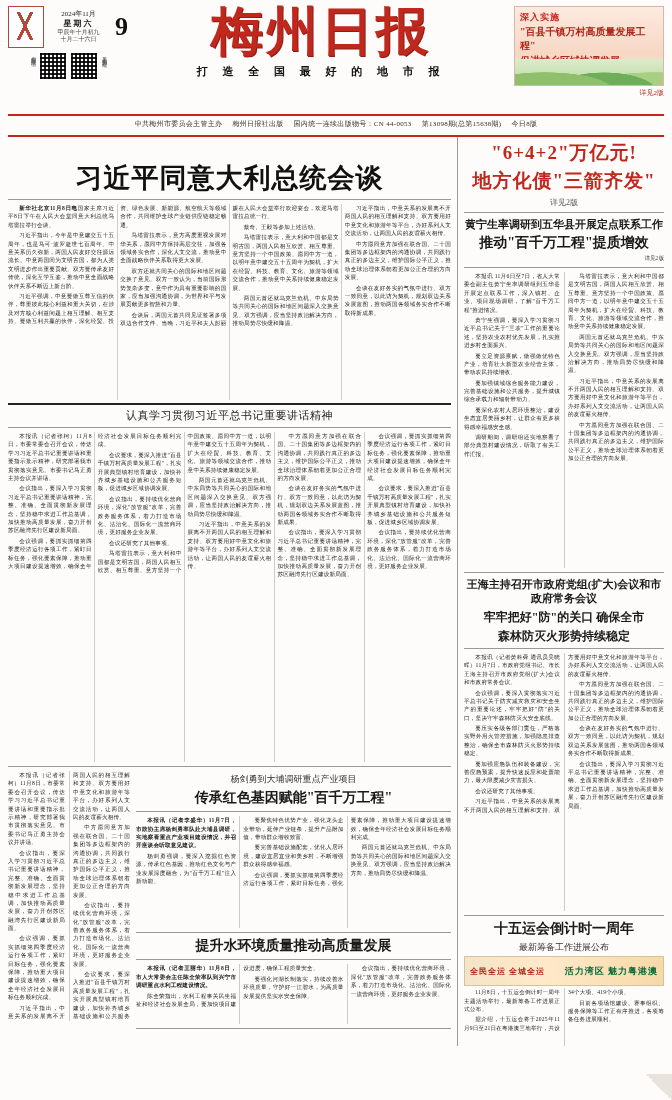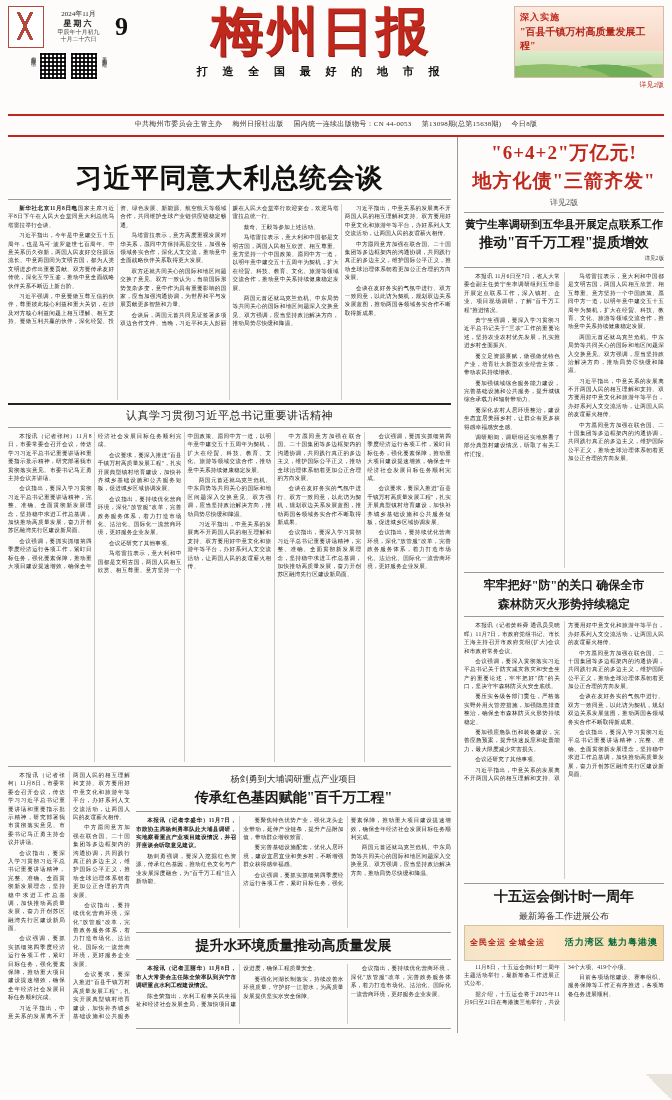--- a/index.html
+++ b/index.html
@@ -39,21 +39,21 @@
   .mh-center{flex:1;text-align:center;padding:0 4px;}
   .title-cn{
     font-size:52px;line-height:1;font-weight:bold;color:#c0281d;
     letter-spacing:3px;font-family:"Liberation Serif","DejaVu Serif",serif;
     text-shadow:1px 1px 0 #8d1b12;
   }
   .title-sub{font-size:11px;letter-spacing:6px;color:#111;margin-top:6px;font-weight:bold;}
   .mh-right{width:150px;flex:0 0 150px;}
   .promo{
     border:1px solid #d9b8a8;background:linear-gradient(180deg,#fdeadf 0%,#f6d7c4 60%,#e9f0d8 100%);
-    height:72px;position:relative;overflow:hidden;padding:4px 5px;box-sizing:border-box;
+    height:80px;position:relative;overflow:hidden;padding:4px 5px;box-sizing:border-box;
   }
   .promo-l1{font-size:9px;color:#c0281d;font-weight:bold;letter-spacing:1px;}
   .promo-l2{font-size:10px;color:#b4261b;font-weight:bold;letter-spacing:0px;margin-top:1px;}
   .promo-l3{font-size:10px;color:#b4261b;font-weight:bold;margin-top:1px;}
   .promo-hills{position:absolute;left:0;bottom:0;width:100%;height:26px;
     background:
       radial-gradient(ellipse at 20% 120%,#8fbf6a 0 40%,transparent 41%),
       radial-gradient(ellipse at 60% 130%,#6fae58 0 42%,transparent 43%),
       radial-gradient(ellipse at 95% 120%,#a8cf84 0 40%,transparent 41%),
       linear-gradient(180deg,#dbeccb,#bcd9a5);}
@@ -98,21 +98,21 @@
   .cols4{column-count:4;column-gap:6px;column-rule:1px solid #ccc;}
   .cols5{column-count:5;column-gap:6px;column-rule:1px solid #ccc;}
   .body{
     font-size:5.6px;line-height:1.5;text-align:justify;color:#222;
     letter-spacing:.2px;
   }
   .body p{margin:0 0 2px;text-indent:2em;}
   .lead-in{font-weight:bold;}
 
   .sports-banner{
-    height:36px;border:1px solid #d3c3a0;background:linear-gradient(90deg,#f4e4c7,#ffe9c9 40%,#f6d9a8);
+    height:30px;border:1px solid #d3c3a0;background:linear-gradient(90deg,#f4e4c7,#ffe9c9 40%,#f6d9a8);
     display:flex;align-items:center;justify-content:space-between;padding:0 5px;box-sizing:border-box;
   }
   .sb-left{font-size:8px;font-weight:bold;color:#b4261b;letter-spacing:1px;}
   .sb-right{font-size:9px;font-weight:bold;color:#0a6b3d;letter-spacing:1px;}
   .page-edge{position:absolute;right:0;bottom:0;width:26px;height:26px;
     background:linear-gradient(225deg,#e8e4dc 50%,transparent 50%);}
   .byline{font-size:5.6px;color:#444;text-align:right;margin-top:1px;}
 </style>
 </head>
 <body>
@@ -274,20 +274,21 @@
         <p>要加强镇域综合服务能力建设，完善基础设施和公共服务，提升城镇综合承载力和辐射带动力。</p>
         <p>要深化农村人居环境整治，建设生态宜居美丽乡村，让群众有更多获得感幸福感安全感。</p>
         <p>调研期间，调研组还实地察看了部分典型村建设情况，听取了有关工作汇报。</p>
         <p>马塔雷拉表示，意大利和中国都是文明古国，两国人民相互欣赏、相互尊重。意方坚持一个中国政策。愿同中方一道，以明年意中建交五十五周年为契机，扩大在经贸、科技、教育、文化、旅游等领域交流合作，推动意中关系持续健康稳定发展。</p>
         <p>两国元首还就乌克兰危机、中东局势等共同关心的国际和地区问题深入交换意见。双方强调，应当坚持政治解决方向，推动局势尽快缓和降温。</p>
         <p>习近平指出，中意关系的发展离不开两国人民的相互理解和支持。双方要用好中意文化和旅游年等平台，办好系列人文交流活动，让两国人民的友谊薪火相传。</p>
         <p>中方愿同意方加强在联合国、二十国集团等多边框架内的沟通协调，共同践行真正的多边主义，维护国际公平正义，推动全球治理体系朝着更加公正合理的方向发展。</p>
       </div>
 
       <div class="hr-thin"></div>
+      <div class="h-small">王海主持召开市政府党组(扩大)会议和市政府常务会议</div>
       <div class="h-r3">牢牢把好"防"的关口 确保全市</div>
       <div class="h-r3">森林防灭火形势持续稳定</div>
       <div class="hr-thin"></div>
       <div class="cols2 body" style="height:258px;overflow:hidden;">
         <p>本报讯（记者黄科舜 通讯员吴晓晖）11月7日，市政府党组书记、市长王海主持召开市政府党组(扩大)会议和市政府常务会议。</p>
         <p>会议强调，要深入贯彻落实习近平总书记关于防灾减灾救灾和安全生产的重要论述，牢牢把好"防"的关口，坚决守牢森林防灭火安全底线。</p>
         <p>要压实各级各部门责任，严格落实野外用火管控措施，加强隐患排查整治，确保全市森林防灭火形势持续稳定。</p>
         <p>要加强应急队伍和装备建设，完善应急预案，提升快速反应和处置能力，最大限度减少灾害损失。</p>
         <p>会议还研究了其他事项。</p>
         <p>习近平指出，中意关系的发展离不开两国人民的相互理解和支持。双方要用好中意文化和旅游年等平台，办好系列人文交流活动，让两国人民的友谊薪火相传。</p>

